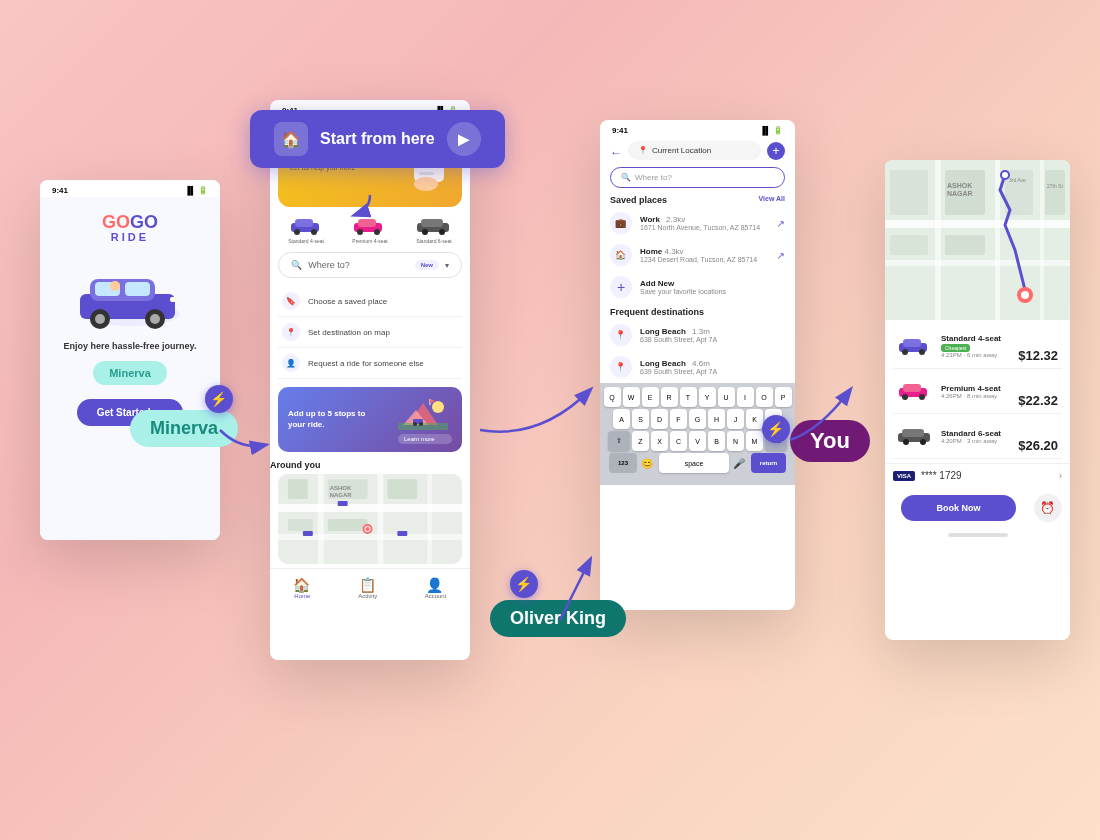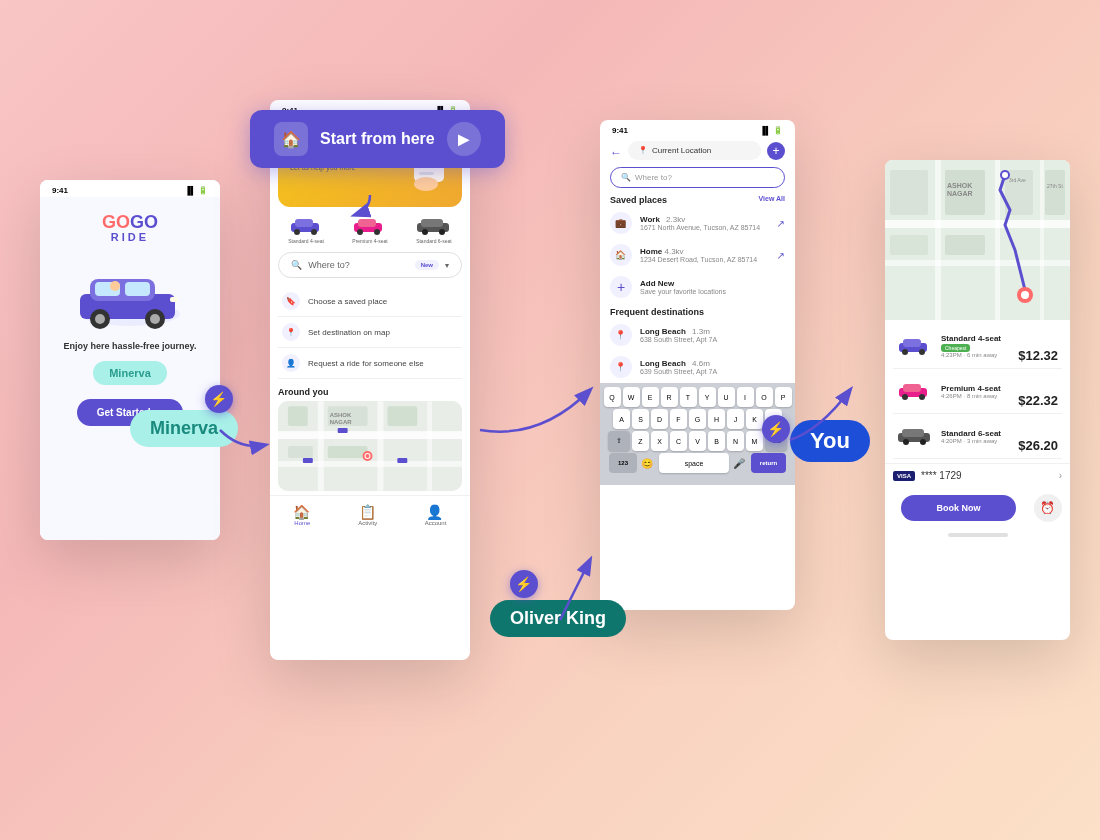--- a/index.html
+++ b/index.html
@@ -226,21 +226,21 @@
     .learn-more {
       background: rgba(255,255,255,0.2);
       color: white;
       font-size: 6px;
       padding: 2px 6px;
       border-radius: 8px;
       cursor: pointer;
     }
 
     .around-you {
-      padding: 4px 8px 2px;
+      padding: 4px 0 2px;
       font-size: 9px;
       font-weight: 700;
       color: #222;
     }
 
     .mini-map {
       margin: 2px 8px;
       height: 90px;
       background: #e8f4e8;
       border-radius: 10px;
@@ -576,21 +576,21 @@
       font-size: 18px;
       font-weight: 800;
       padding: 8px 20px;
       border-radius: 25px;
     }
 
     .you-label {
       position: absolute;
       right: 230px;
       top: 420px;
-      background: #1d4ed8;
+      background: #701a75;
       color: white;
       font-size: 22px;
       font-weight: 800;
       padding: 8px 20px;
       border-radius: 25px;
     }
 
     .lightning-badge {
       position: absolute;
       width: 28px;
@@ -740,20 +740,40 @@
     <div class="search-option-item">
       <div class="option-icon">📍</div>
       <span>Set destination on map</span>
     </div>
     <div class="search-option-item">
       <div class="option-icon">👤</div>
       <span>Request a ride for someone else</span>
     </div>
   </div>
 
+  <div class="stops-banner">
+    <div class="stops-text">Add up to 5 stops to your ride.</div>
+    <div>
+      <svg width="50" height="35" viewBox="0 0 50 35" style="margin-right:4px;">
+
+        <polygon points="10,30 25,8 40,30" fill="#ff6b6b" opacity="0.7"></polygon>
+        <polygon points="5,30 18,15 30,30" fill="#ffa0a0" opacity="0.8"></polygon>
+        <circle cx="40" cy="12" r="6" fill="#ffe082"></circle>
+        <rect x="0" y="28" width="50" height="7" fill="#4caf50" opacity="0.5"></rect>
+
+        <rect x="15" y="24" width="10" height="5" rx="1" fill="#5b4fcf"></rect>
+        <circle cx="17" cy="29" r="2" fill="#333"></circle>
+        <circle cx="23" cy="29" r="2" fill="#333"></circle>
+
+        <line x1="32" y1="10" x2="32" y2="4" stroke="white" stroke-width="1"></line>
+        <polygon points="32,4 37,6 32,8" fill="#ff6b6b"></polygon>
+      </svg>
+      <div class="learn-more">Learn more</div>
+    </div>
+  </div>
 
   <div class="around-you">Around you</div>
 
   <div class="mini-map">
     <div class="map-bg">
       <svg width="100%" height="100%" viewBox="0 0 185 90">
 
         <rect x="0" y="30" width="185" height="8" fill="white" opacity="0.8"></rect>
         <rect x="0" y="60" width="185" height="6" fill="white" opacity="0.6"></rect>
         <rect x="40" y="0" width="6" height="90" fill="white" opacity="0.6"></rect>

